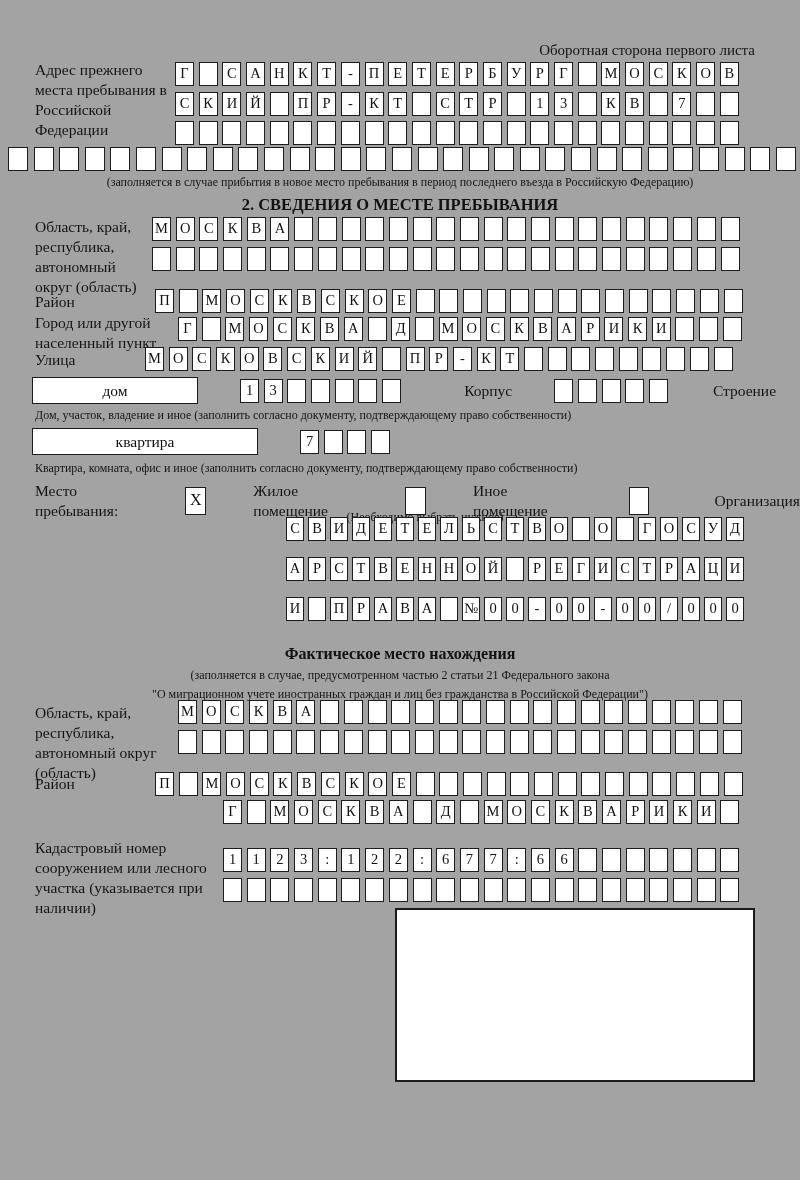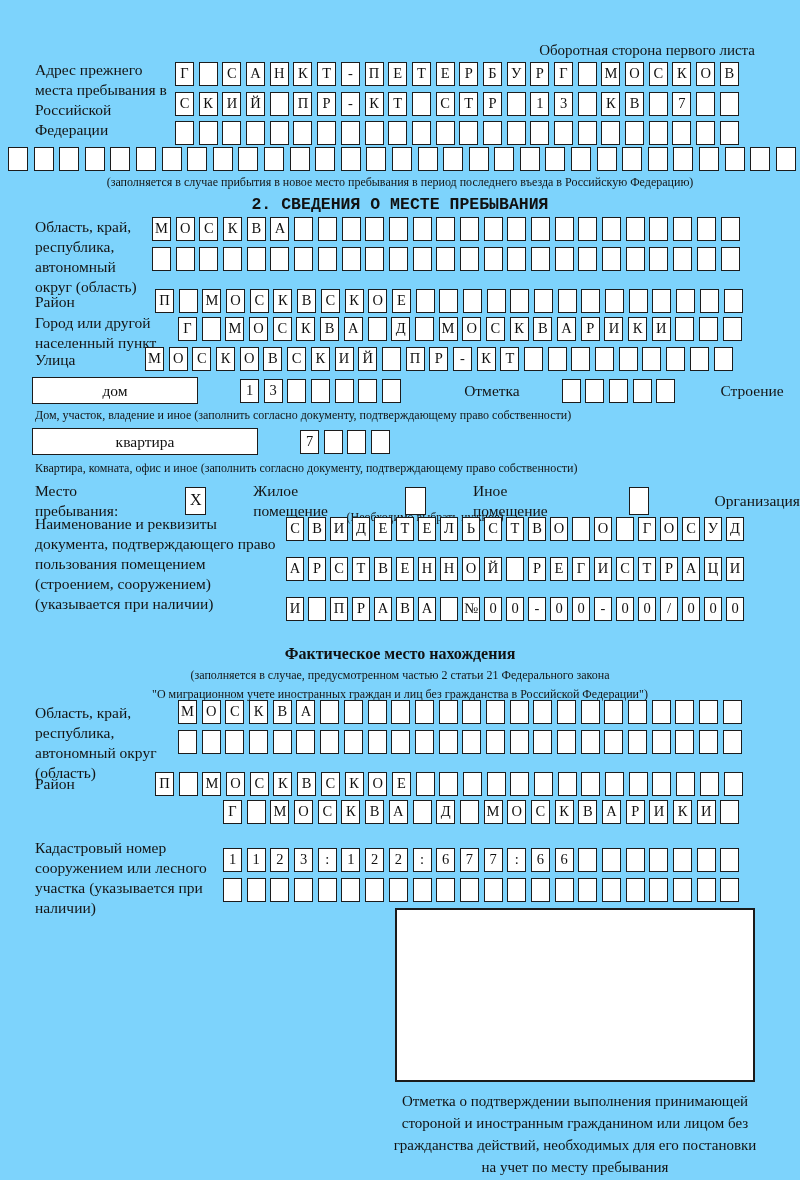--- a/index.html
+++ b/index.html
@@ -1,16 +1,16 @@
 <!DOCTYPE html>
 <html><head>
 <meta charset="utf-8">
 <style>
   html,body{margin:0;padding:0;background:#fff;}
-  .page{position:relative;width:800px;height:1180px;background:#7dd3fc;overflow:hidden;
+  .page{position:relative;width:800px;height:1180px;background:#a3a3a3;overflow:hidden;
         font-family:"Liberation Serif","DejaVu Serif",serif;color:#111;}
   .abs{position:absolute;}
   .lbl{font-size:15.5px;line-height:20px;color:#141414;}
   .cap{font-size:12px;color:#141414;}
   .center{text-align:center;width:800px;left:0;}
   .bold{font-weight:bold;}
   .boxrow{display:flex;gap:4.7px;}
   .cb{flex:0 0 19px;box-sizing:border-box;height:24px;border:1.6px solid #1c1c1c;
       font-size:14.5px;line-height:20px;text-align:center;background:#fff;}
   .tight{gap:4px;}
@@ -22,21 +22,21 @@
   .chk{box-sizing:border-box;width:26px;height:28px;border:1.6px solid #1c1c1c;
        font-size:16px;line-height:24px;text-align:center;background:#fff;}
   .inline-row{display:flex;align-items:center;gap:35px;}
   #back-note{top:42px;right:45px;font-size:15px;}
   #addr-label{top:60px;left:35px;width:135px;}
   #addr-r1{top:62px;left:175px;}
   #addr-r2{top:92px;left:175px;}
   #addr-r3{top:121px;left:175px;}
   #addr-r4{top:147px;left:8px;}
   #cap1{top:175px;}
-  #h2-title{top:195px;font-size:16.5px;font-family:Liberation Mono, monospace;}
+  #h2-title{top:195px;font-size:16.5px;}
   #reg2-label{top:217px;left:35px;width:112px;}
   #reg2-r1{top:217px;left:152px;}
   #reg2-r2{top:247px;left:152px;}
   #rai2-label{top:292px;left:35px;}
   #rai2-row{top:289px;left:155px;}
   #city2-label{top:313px;left:35px;width:145px;}
   #city2-row{top:317px;left:178px;}
   #street-label{top:350px;left:35px;}
   #street-row{top:347px;left:145px;}
   #house-row{top:377px;left:32px;}
@@ -337,21 +337,21 @@
     <div class="typebox">дом</div>
     <div class="boxrow" style="margin-left:7px;">
         <span class="cb">1</span>
         <span class="cb">3</span>
         <span class="cb"></span>
         <span class="cb"></span>
         <span class="cb"></span>
         <span class="cb"></span>
         <span class="cb"></span>
       </div>
-    <div class="lbl" style="margin-left:28px;">Отметка</div>
+    <div class="lbl" style="margin-left:28px;">Корпус</div>
     <div class="boxrow" style="margin-left:7px;">
         <span class="cb"></span>
         <span class="cb"></span>
         <span class="cb"></span>
         <span class="cb"></span>
         <span class="cb"></span>
       </div>
     <div class="lbl" style="margin-left:10px;">Строение</div>
     <div class="boxrow" style="margin-left:8px;">
         <span class="cb">1</span>
@@ -377,21 +377,20 @@
     <div class="lbl" style="margin-left:12px;">Жилое помещение</div>
     <div class="chk" style="margin-left:20px;"></div>
     <div class="lbl" style="margin-left:12px;">Иное помещение</div>
     <div class="chk" style="margin-left:32px;"></div>
     <div class="lbl" style="margin-left:30px;">Организация</div>
   </div>
 
   <div id="cap-apt" class="abs cap">Квартира, комната, офис и иное (заполнить согласно документу, подтверждающему право собственности)</div>
   <div id="cap-stay" class="abs cap">(Необходимо выбрать нужное)</div>
 
-  <div id="doc-label" class="abs lbl">Наименование и реквизиты документа, подтверждающего право пользования помещением (строением, сооружением) (указывается при наличии)</div>
   <div id="doc-r1" class="abs boxrow tight">
       <span class="cb">С</span>
       <span class="cb">В</span>
       <span class="cb">И</span>
       <span class="cb">Д</span>
       <span class="cb">Е</span>
       <span class="cb">Т</span>
       <span class="cb">Е</span>
       <span class="cb">Л</span>
       <span class="cb">Ь</span>
@@ -611,15 +610,14 @@
       <span class="cb"></span>
       <span class="cb"></span>
       <span class="cb"></span>
       <span class="cb"></span>
       <span class="cb"></span>
       <span class="cb"></span>
       <span class="cb"></span>
     </div>
 
   <div id="stamp-box" class="abs"></div>
-  <div id="stamp-note" class="abs">Отметка о подтверждении выполнения принимающей стороной и иностранным гражданином или лицом без гражданства действий, необходимых для его постановки на учет по месту пребывания</div>
 
 </div>
 
 </body></html>

